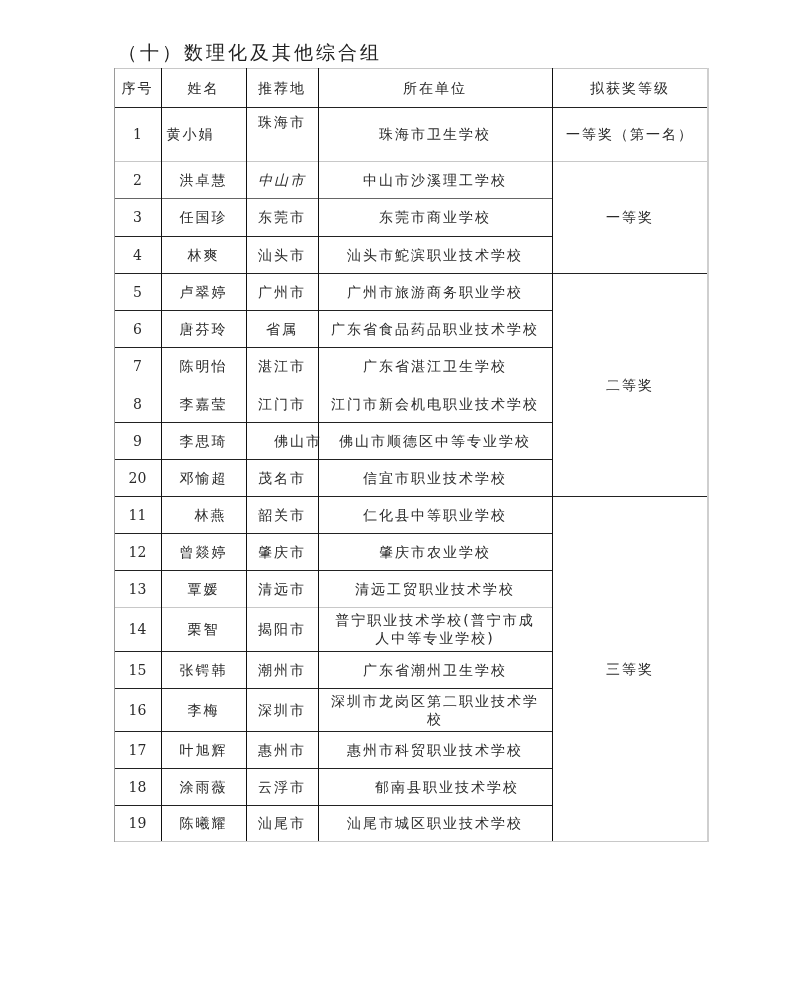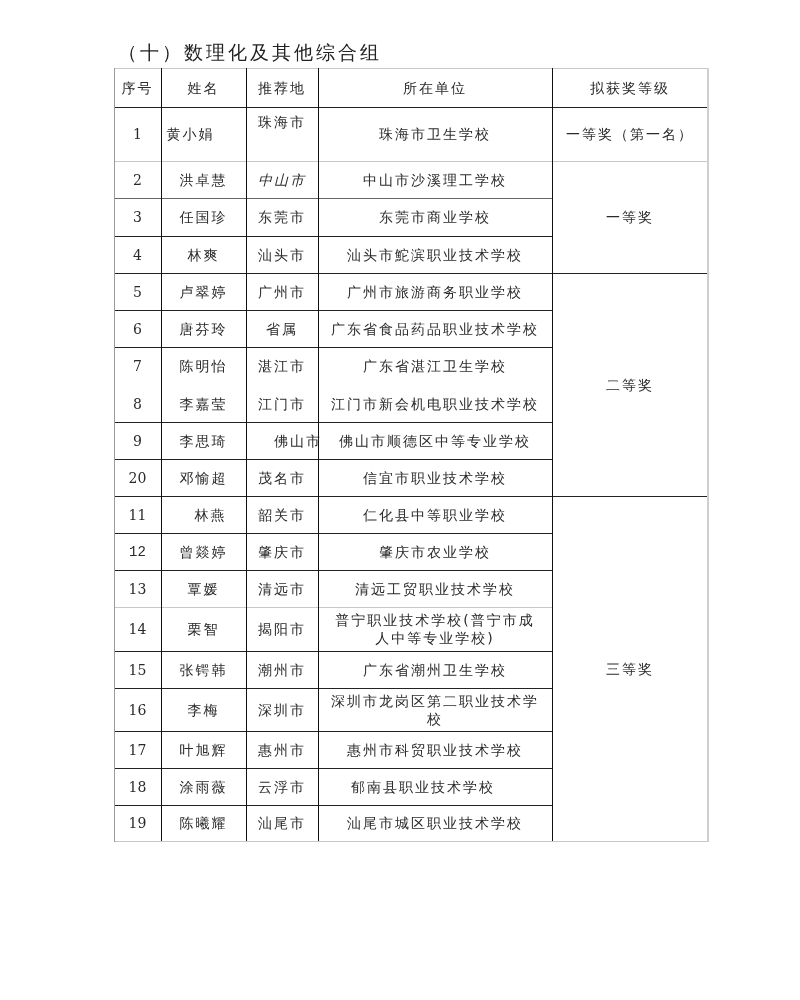--- a/index.html
+++ b/index.html
@@ -114,21 +114,21 @@
     <div class="cell" style="left: 132px; top: 354px; width: 72px; height: 37px; margin-left: 16px;">佛山市</div>
     <div class="cell" style="left: 212px; top: 354px; width: 218px; height: 37px;">佛山市顺德区中等专业学校</div>
     <div class="cell num" style="left: 0px; top: 391px; width: 47px; height: 37px;">20</div>
     <div class="cell" style="left: 47px; top: 391px; width: 85px; height: 37px;">邓愉超</div>
     <div class="cell" style="left: 132px; top: 391px; width: 72px; height: 37px;">茂名市</div>
     <div class="cell" style="left: 212px; top: 391px; width: 218px; height: 37px;">信宜市职业技术学校</div>
     <div class="cell num" style="left: 0px; top: 428px; width: 47px; height: 37px;">11</div>
     <div class="cell" style="left: 54px; top: 428px; width: 85px; height: 37px;">林燕</div>
     <div class="cell" style="left: 132px; top: 428px; width: 72px; height: 37px;">韶关市</div>
     <div class="cell" style="left: 212px; top: 428px; width: 218px; height: 37px;">仁化县中等职业学校</div>
-    <div class="cell num" style="left: 0px; top: 465px; width: 47px; height: 37px; font-family: Liberation Mono, monospace;">12</div>
+    <div class="cell num" style="left: 0px; top: 465px; width: 47px; height: 37px;">12</div>
     <div class="cell" style="left: 47px; top: 465px; width: 85px; height: 37px;">曾燚婷</div>
     <div class="cell" style="left: 132px; top: 465px; width: 72px; height: 37px;">肇庆市</div>
     <div class="cell" style="left: 212px; top: 465px; width: 218px; height: 37px;">肇庆市农业学校</div>
     <div class="cell num" style="left: 0px; top: 502px; width: 47px; height: 37px;">13</div>
     <div class="cell" style="left: 47px; top: 502px; width: 85px; height: 37px;">覃媛</div>
     <div class="cell" style="left: 132px; top: 502px; width: 72px; height: 37px;">清远市</div>
     <div class="cell" style="left: 212px; top: 502px; width: 218px; height: 37px;">清远工贸职业技术学校</div>
     <div class="cell num" style="left: 0px; top: 539px; width: 47px; height: 44px;">14</div>
     <div class="cell" style="left: 47px; top: 539px; width: 85px; height: 44px;">栗智</div>
     <div class="cell" style="left: 132px; top: 539px; width: 72px; height: 44px;">揭阳市</div>
@@ -141,21 +141,21 @@
     <div class="cell" style="left: 47px; top: 620px; width: 85px; height: 43px;">李梅</div>
     <div class="cell" style="left: 132px; top: 620px; width: 72px; height: 43px;">深圳市</div>
     <div class="cell" style="left: 212px; top: 620px; width: 218px; height: 43px;">深圳市龙岗区第二职业技术学校</div>
     <div class="cell num" style="left: 0px; top: 663px; width: 47px; height: 37px;">17</div>
     <div class="cell" style="left: 47px; top: 663px; width: 85px; height: 37px;">叶旭辉</div>
     <div class="cell" style="left: 132px; top: 663px; width: 72px; height: 37px;">惠州市</div>
     <div class="cell" style="left: 212px; top: 663px; width: 218px; height: 37px;">惠州市科贸职业技术学校</div>
     <div class="cell num" style="left: 0px; top: 700px; width: 47px; height: 37px;">18</div>
     <div class="cell" style="left: 47px; top: 700px; width: 85px; height: 37px;">涂雨薇</div>
     <div class="cell" style="left: 132px; top: 700px; width: 72px; height: 37px;">云浮市</div>
-    <div class="cell" style="left: 200px; top: 700px; width: 218px; height: 37px; text-align: right;">郁南县职业技术学校</div>
+    <div class="cell" style="left: 224px; top: 700px; width: 218px; height: 37px; text-align: right;">郁南县职业技术学校</div>
     <div class="cell num" style="left: 0px; top: 737px; width: 47px; height: 36px;">19</div>
     <div class="cell" style="left: 47px; top: 737px; width: 85px; height: 36px;">陈曦耀</div>
     <div class="cell" style="left: 132px; top: 737px; width: 72px; height: 36px;">汕尾市</div>
     <div class="cell" style="left: 212px; top: 737px; width: 218px; height: 36px;">汕尾市城区职业技术学校</div>
     <div class="cell" style="left: 438px; top: 39px; width: 156px; height: 54px;">一等奖（第一名）</div>
     <div class="cell" style="left: 438px; top: 93px; width: 156px; height: 112px;">一等奖</div>
     <div class="cell" style="left: 438px; top: 205px; width: 156px; height: 223px;">二等奖</div>
     <div class="cell" style="left: 438px; top: 428px; width: 156px; height: 345px;">三等奖</div>
     <div class="hline light" style="left: 0px; top: 0px; width: 595px;"></div>
     <div class="hline light" style="left: 0px; top: 773px; width: 595px;"></div>

